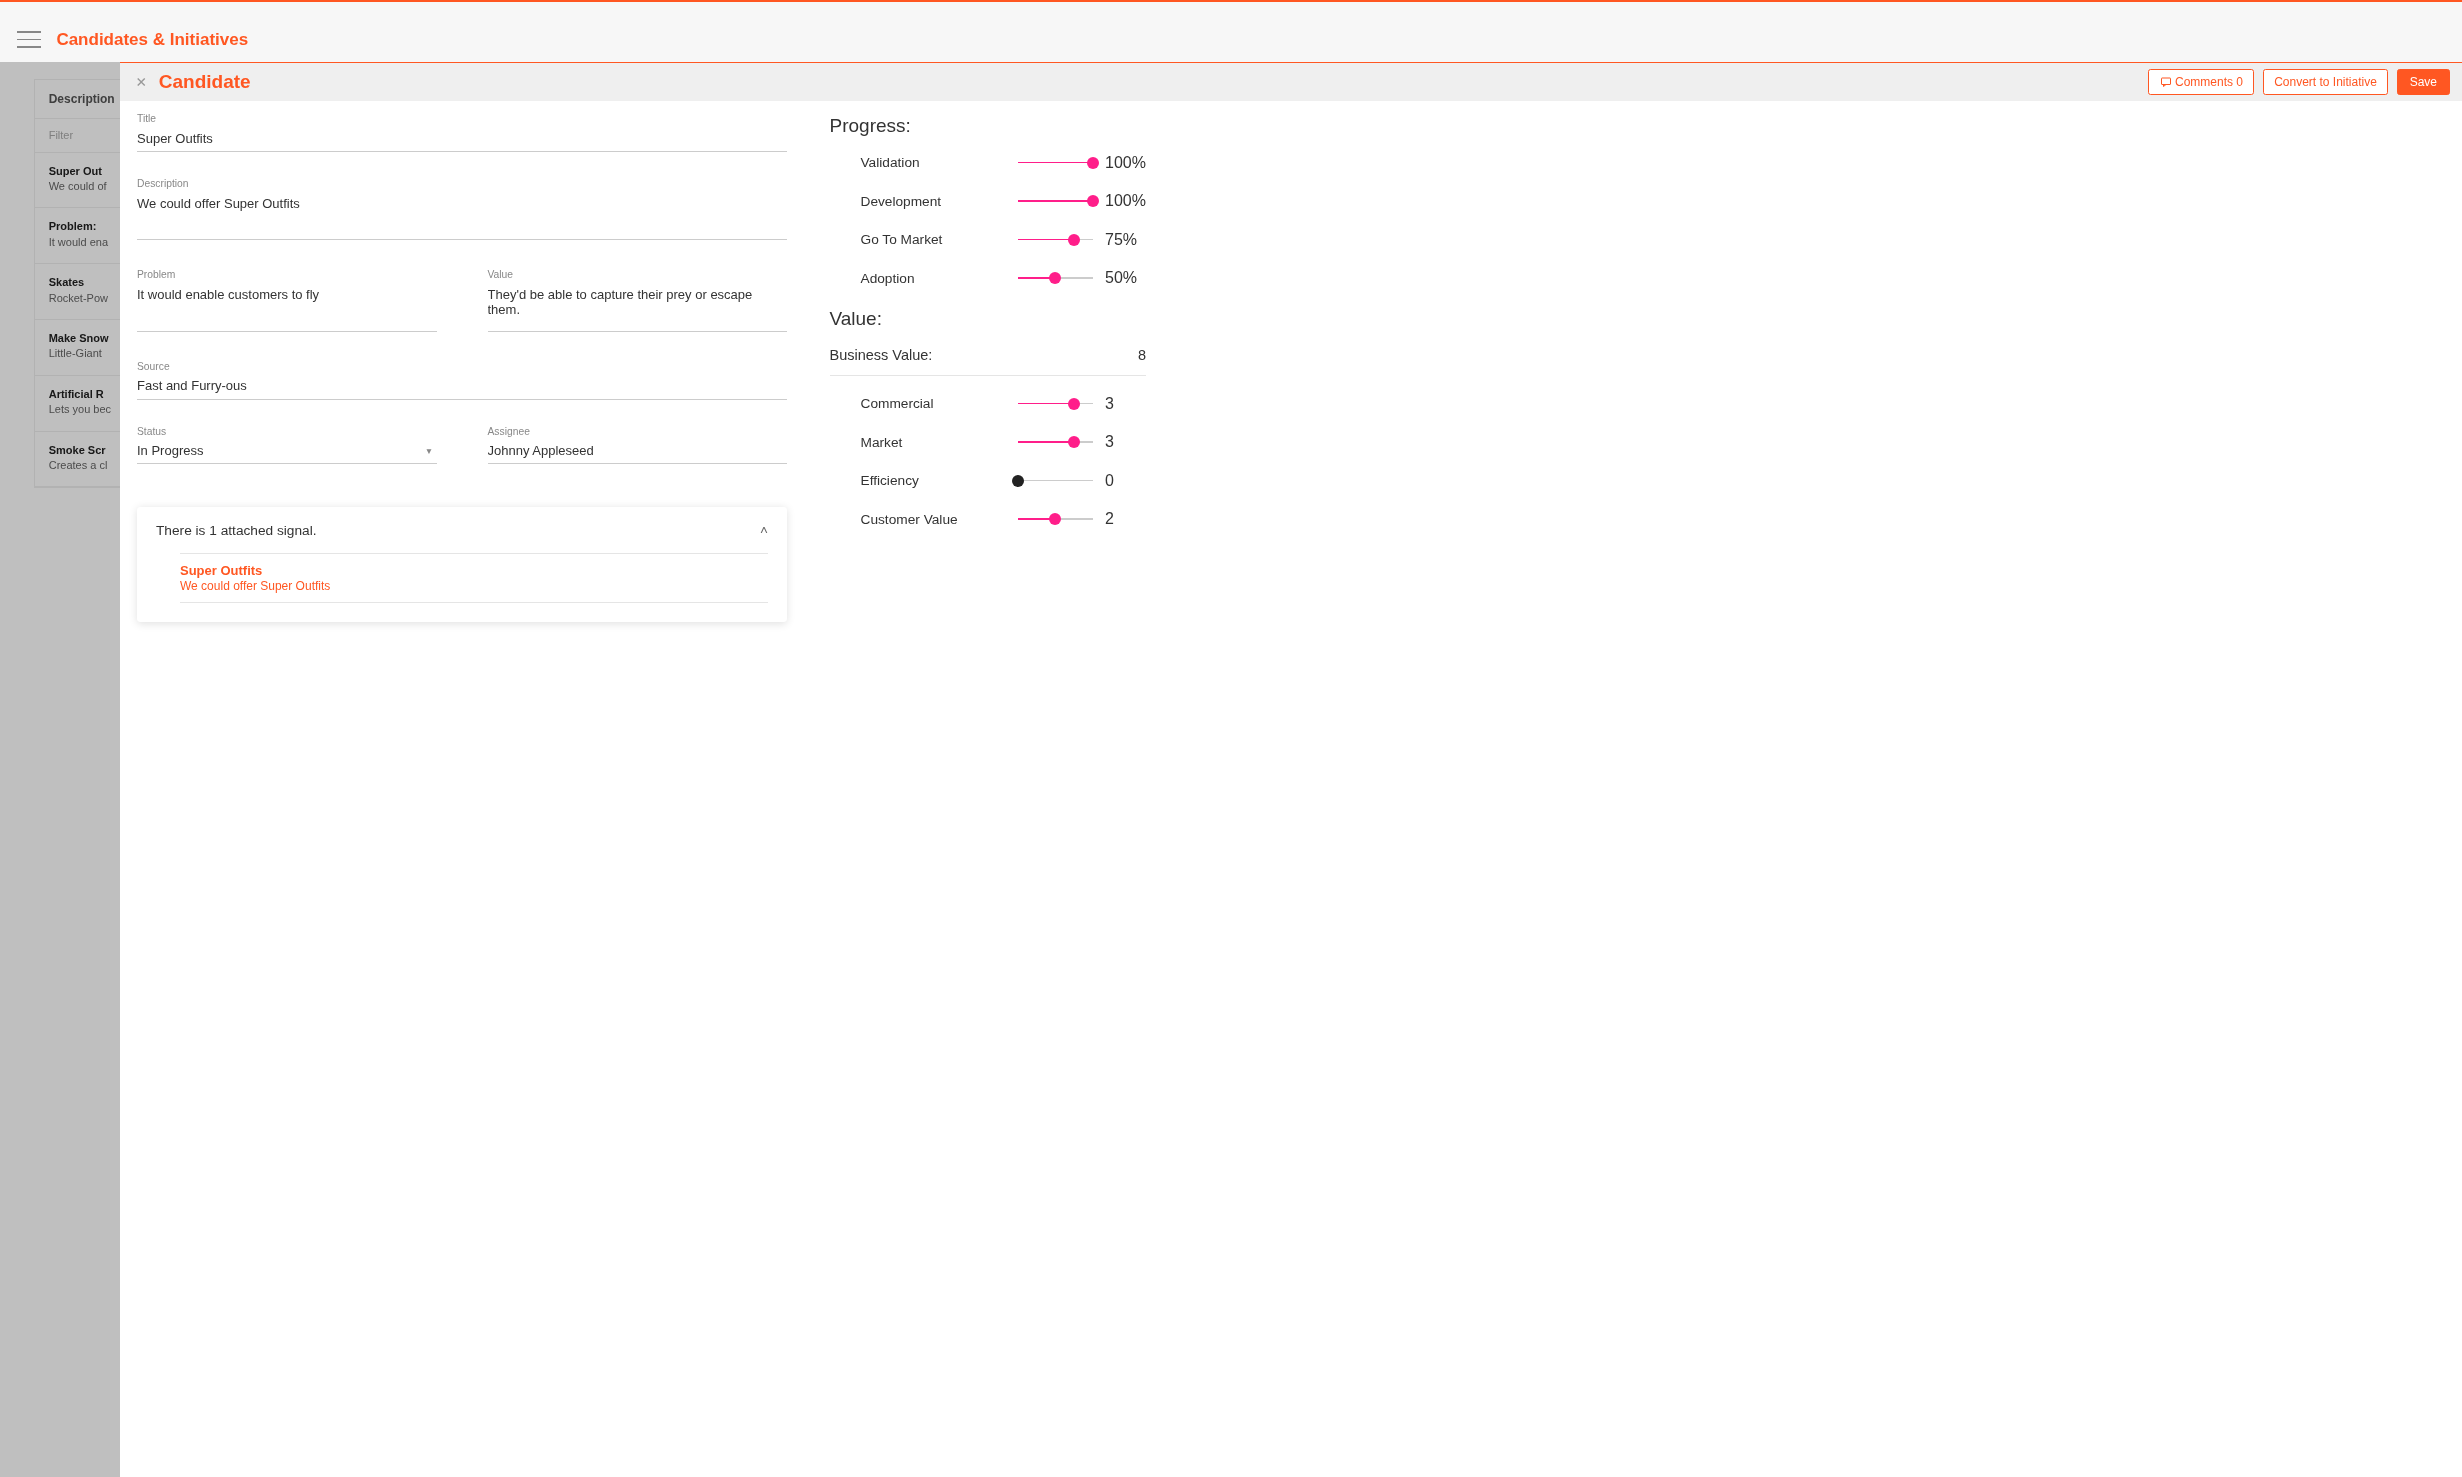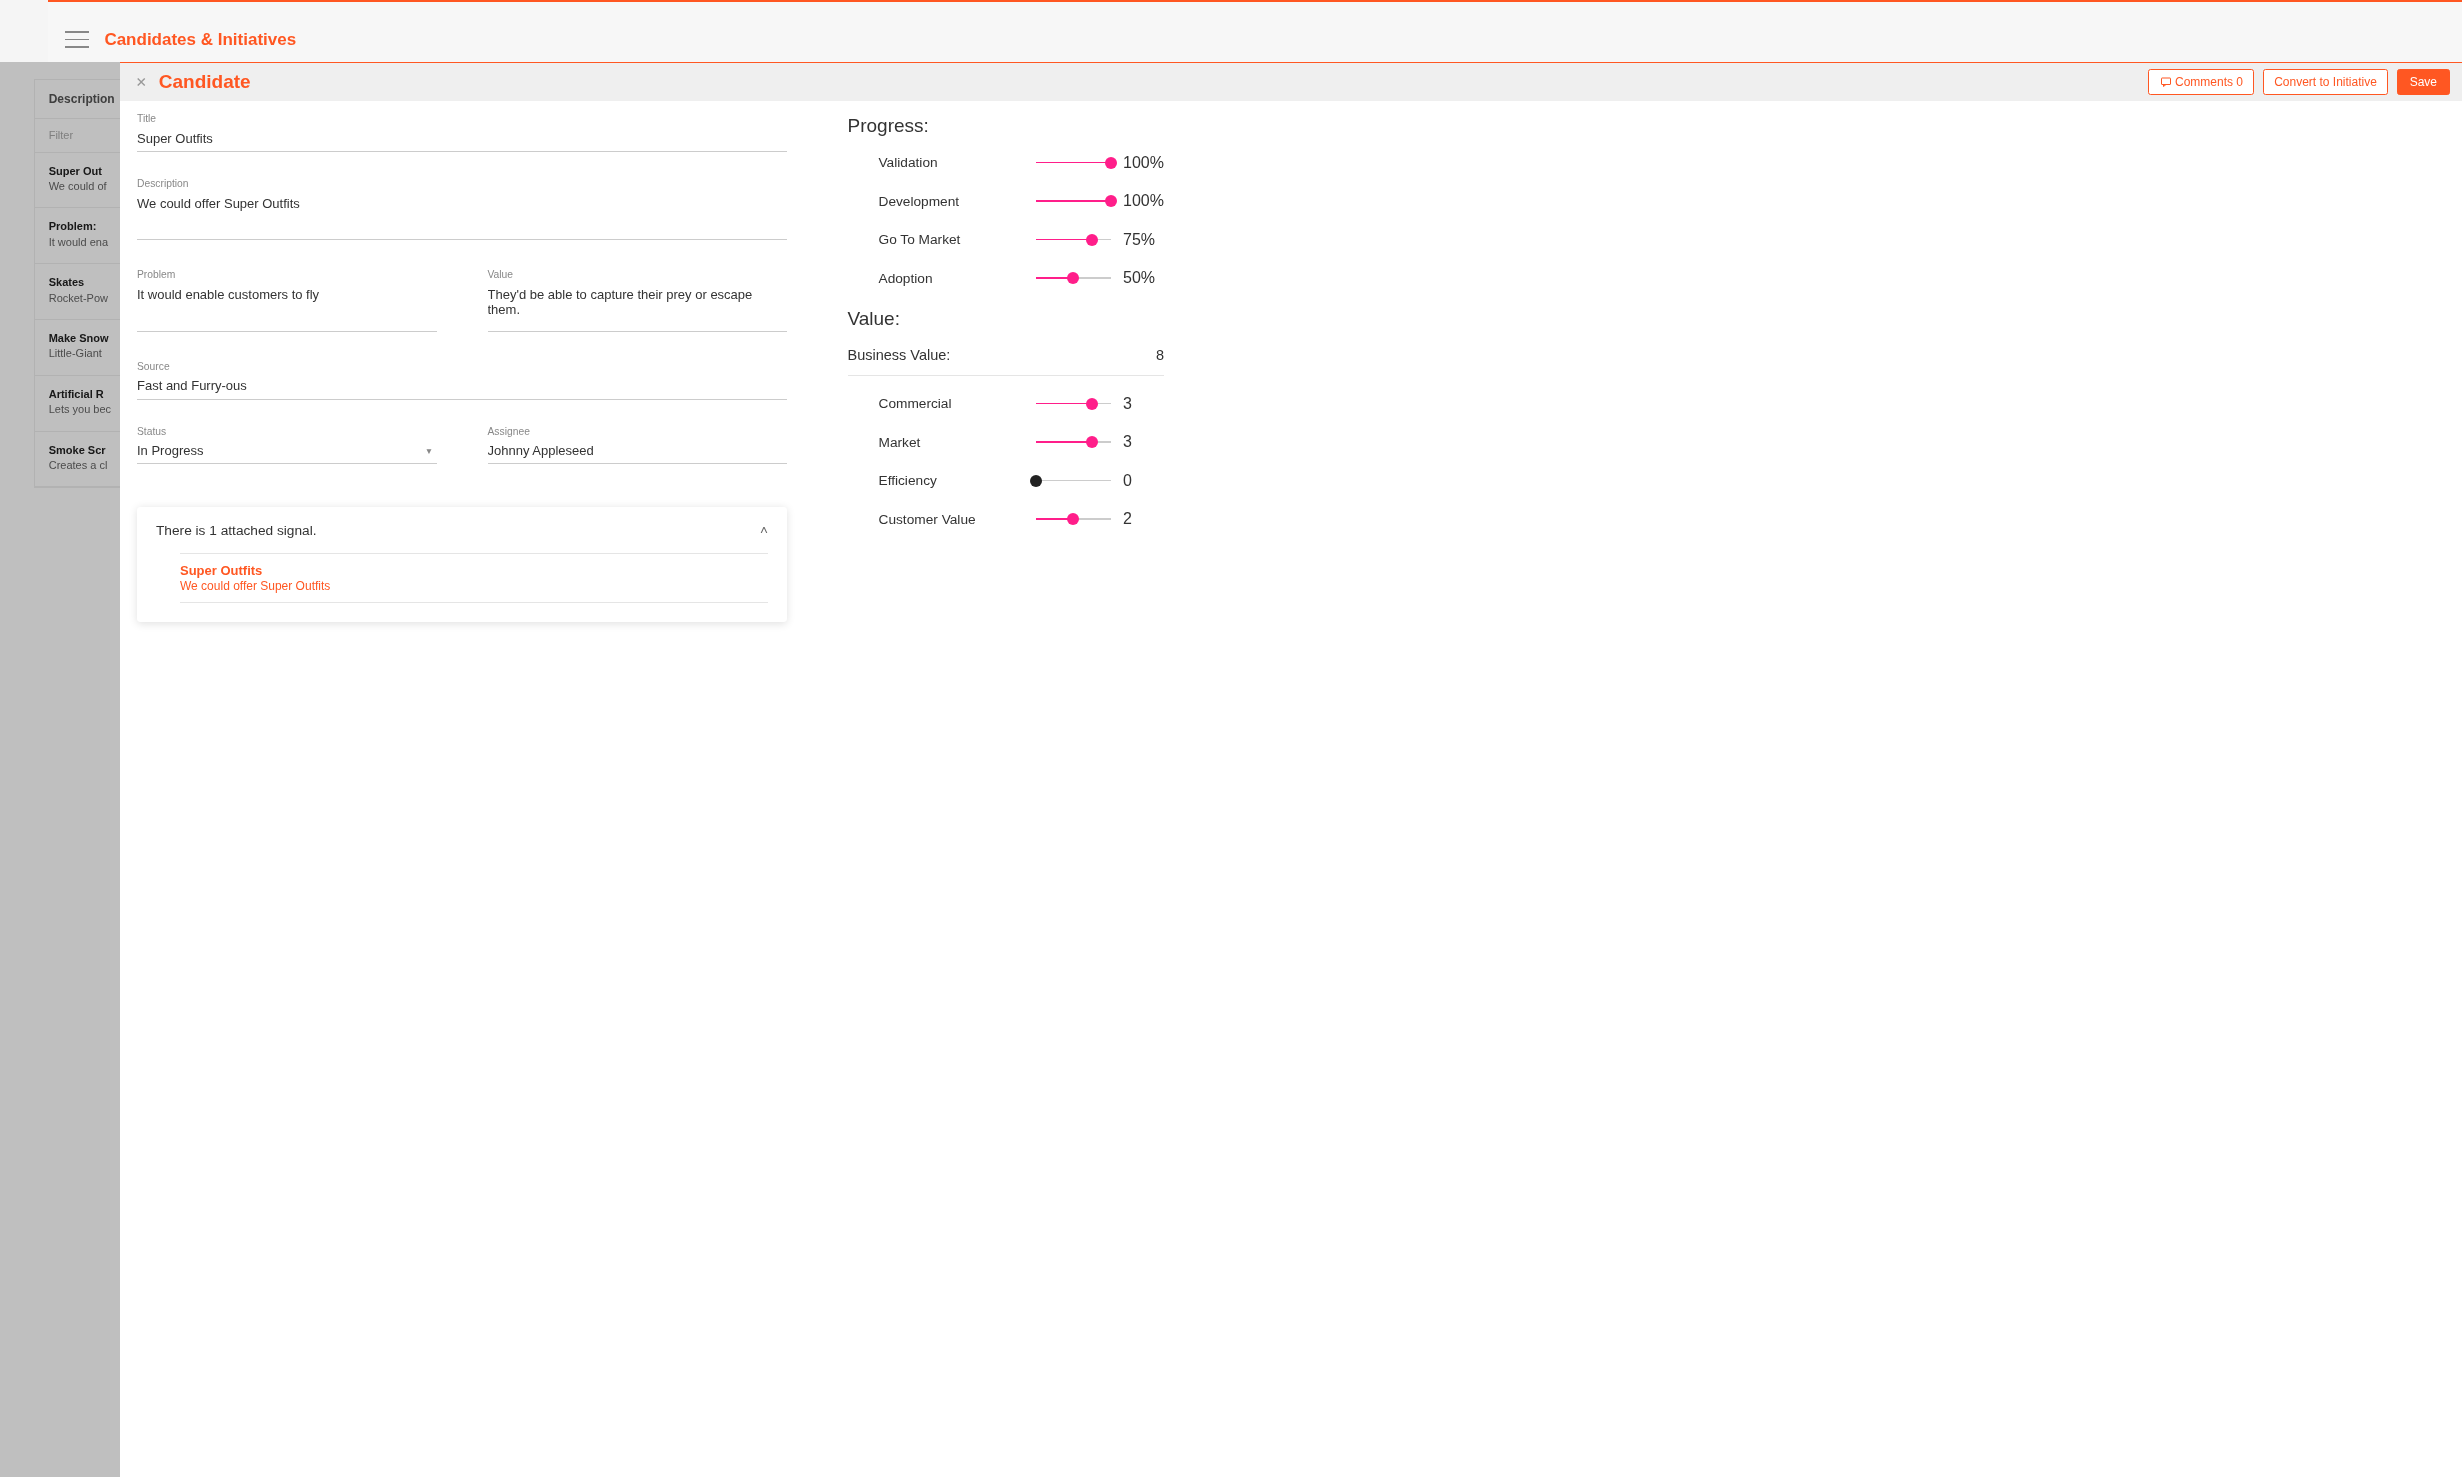--- a/index.html
+++ b/index.html
@@ -7,21 +7,20 @@
   body { background: #f5f5f5; overflow: hidden; }
 
   .app-topbar {
     height: 78px;
     border-top: 2.6px solid #ff5722;
     background: #f7f7f7;
     display: flex;
     align-items: center;
     padding: 0 17px;
     border-bottom: 0.9px solid #ddd;
-    margin-left: 48px;
   }
   .hamburger {
     width: 24px;
     height: 17px;
     display: flex;
     flex-direction: column;
     justify-content: space-between;
     margin-right: 15.4px;
     cursor: pointer;
   }
@@ -135,21 +134,20 @@
     font-weight: 500;
   }
   .comment-icon {
     width: 12px; height: 12px;
   }
 
   .panel-body {
     flex: 1;
     display: flex;
     overflow: hidden;
-    gap: 18px;
   }
   .form-col {
     flex: 1;
     padding: 12px 34px 17px 17px;
     overflow-y: auto;
     max-width: 701px;
   }
   .side-col {
     width: 351px;
     padding: 8.5px 26px 17px 8.5px;

